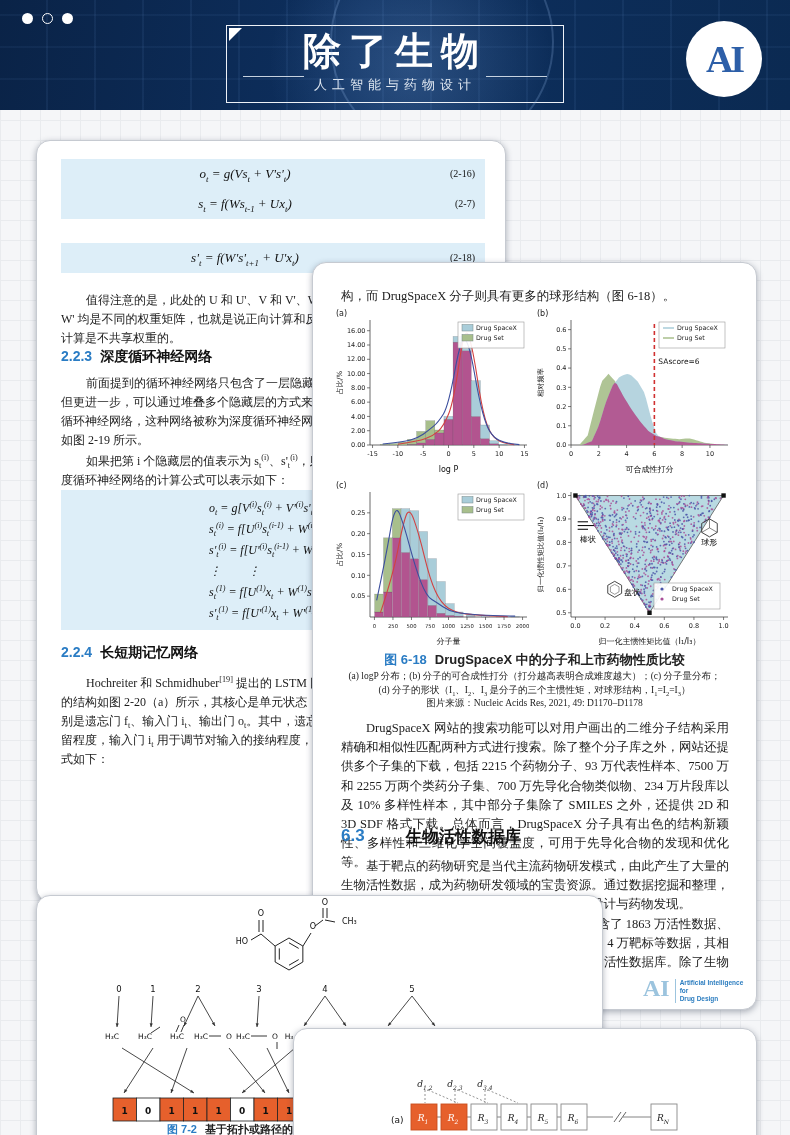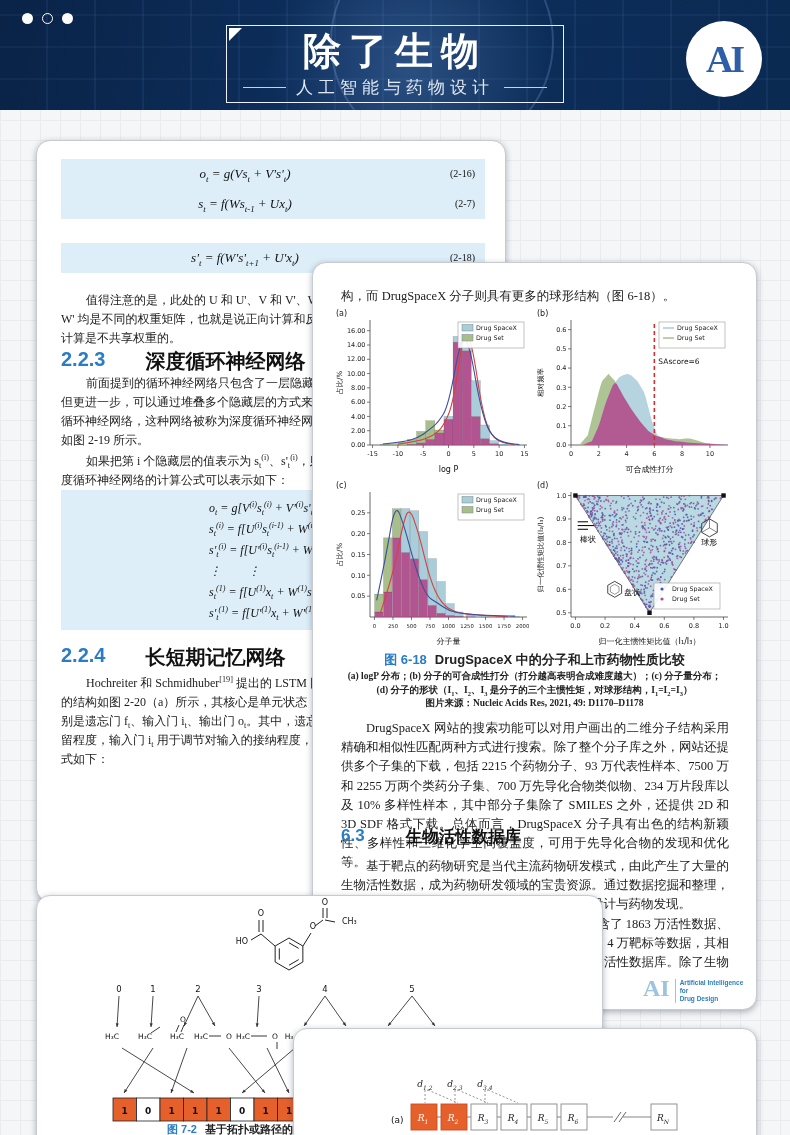--- a/index.html
+++ b/index.html
@@ -15,50 +15,50 @@
       repeating-linear-gradient(0deg, transparent 0 30px, rgba(95,140,200,.08) 30px 32px),
       linear-gradient(100deg,#0a2347 0%,#0d2f5e 45%,#0b2a52 100%);}
   .header::after{content:"";position:absolute;left:330px;top:-70px;width:220px;height:220px;border:2px solid rgba(140,175,225,.25);border-radius:50%;}
   .dots{position:absolute;left:22px;top:13px;display:flex;gap:9px;align-items:center;}
   .dot{width:11px;height:11px;border-radius:50%;box-sizing:border-box;}
   .dot.f{background:#fff;}
   .dot.o{border:1.5px solid #fff;}
   .title-box{position:absolute;left:50%;top:25px;transform:translateX(-50%);width:338px;height:78px;border:1.5px solid #edf1f7;box-sizing:border-box;}
   .title-box::before{content:"";position:absolute;left:2px;top:2px;border-top:13px solid #fff;border-right:13px solid transparent;}
   .h-title{text-align:center;font-weight:bold;font-size:38px;line-height:46px;color:#fff;letter-spacing:8px;margin-top:2px;font-family:"Liberation Sans",sans-serif;}
-  .h-sub{display:flex;align-items:center;gap:10px;padding:0 16px;margin-top:2px;color:#dfe7f1;font-size:17px;letter-spacing:5px;}
+  .h-sub{display:flex;align-items:flex-start;gap:10px;padding:0 16px;margin-top:2px;color:#dfe7f1;font-size:13px;letter-spacing:5px;}
   .hl{flex:1;height:1px;background:rgba(230,238,247,.85);}
   .ai-badge{position:absolute;right:28px;top:21px;width:76px;height:76px;border-radius:50%;background:#fff;display:flex;align-items:center;justify-content:center;
     font-family:"Liberation Serif",serif;font-weight:bold;font-size:38px;color:#2d5fa8;letter-spacing:-3px;}
   
   .page{position:absolute;background:#fff;border:1px solid #c6cad1;border-radius:14px;box-shadow:0 2px 6px rgba(45,55,75,.38);overflow:hidden;box-sizing:border-box;}
   .page1{left:36px;top:140px;width:470px;height:762px;z-index:1;}
   .page2{left:312px;top:262px;width:445px;height:748px;z-index:2;}
   .page3{left:36px;top:895px;width:567px;height:290px;z-index:3;}
   .page4{left:293px;top:1028px;width:464px;height:160px;z-index:4;}
   
   .eqrow{position:absolute;left:24px;width:424px;height:30px;background:#ddeef8;text-align:center;font:italic 13px/30px "Liberation Serif",serif;color:#111;}
   .eqrow .eqf{display:inline-block;padding-right:56px;}
   .eqrow .eqn{position:absolute;right:10px;top:0;font-style:normal;font-size:10px;line-height:30px;}
   .lines{position:absolute;left:24px;width:520px;font:12px/19px "Liberation Serif",serif;color:#1b1b1b;}
   .lines .line{white-space:pre;height:19px;}
   .indent-first .line:first-child{text-indent:25px;}
-  .hsec{position:absolute;left:24px;display:flex;gap:40px;font-family:"Liberation Sans",sans-serif;font-weight:bold;font-size:20px;color:#111;}
+  .hsec{position:absolute;left:24px;display:flex;gap:8px;font-family:"Liberation Sans",sans-serif;font-weight:bold;font-size:14px;color:#111;}
   .hsec .hnum{color:#2a7cc4;}
   .eqblock{position:absolute;left:24px;width:424px;height:140px;background:#ddeef8;box-sizing:border-box;padding:8px 0 0 148px;font:italic 12px/21px "Liberation Serif",serif;color:#111;}
   .eqblock .line{white-space:pre;height:21px;}
   sub,sup{font-size:68%;line-height:0;}
   
   .pline{position:absolute;left:28px;right:27px;font:12.5px/19px "Liberation Serif",serif;color:#1b1b1b;white-space:nowrap;}
   .fig-grid{position:absolute;left:22px;top:44px;display:grid;grid-template-columns:197px 197px;grid-gap:4px;}
   .panel{width:197px;height:168px;background:#fff;}
   .figcap{position:absolute;left:0;right:0;text-align:center;font-family:"Liberation Sans",sans-serif;font-weight:bold;font-size:13px;color:#222;}
   .figcap .capnum{color:#2a7cc4;margin-right:8px;}
   .fignotes{position:absolute;left:0;right:0;text-align:center;font:9.5px/13.5px "Liberation Serif",serif;color:#222;}
-  .fignotes .line{white-space:pre;height:13.5px;font-weight:bold;}
+  .fignotes .line{white-space:pre;height:13.5px;}
   .para{position:absolute;left:28px;right:27px;margin:0;text-align:justify;text-indent:25px;font:12.5px/19.2px "Liberation Serif",serif;color:#1b1b1b;}
   .hsec2{position:absolute;left:28px;display:flex;gap:41px;font-family:"Liberation Sans",sans-serif;font-weight:bold;font-size:16.5px;color:#111;}
   .hsec2 .hnum{color:#2a7cc4;font-size:17px;}
   .rlines{position:absolute;left:28px;right:27px;font:12.5px/19px "Liberation Serif",serif;color:#1b1b1b;}
   .rlines .line{float:right;clear:right;white-space:nowrap;height:19px;}
   .brand{position:absolute;left:330px;display:flex;gap:5px;align-items:flex-start;}
   .brand .bm{font:bold 24px/24px "Liberation Serif",serif;color:#9cc4de;}
   .brand .bc{display:flex;flex-direction:column;font:600 6.5px/8px "Liberation Sans",sans-serif;color:#2d7ec0;border-left:1px solid #9cc4de;padding-left:4px;margin-top:3px;}
 </style>
 </head>

